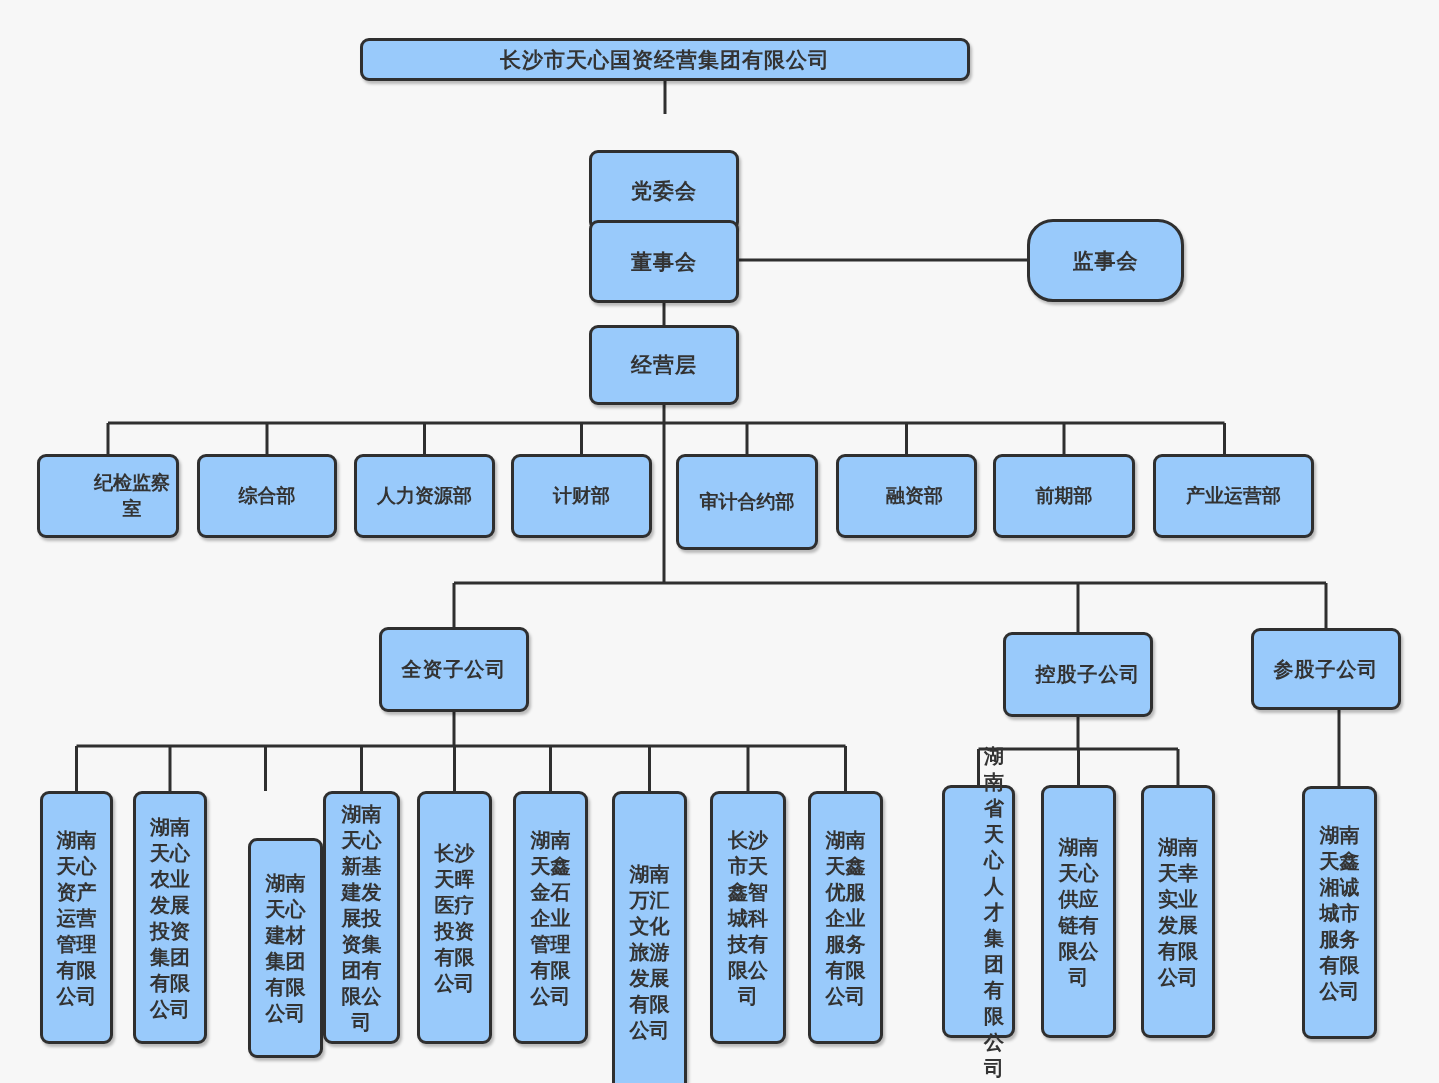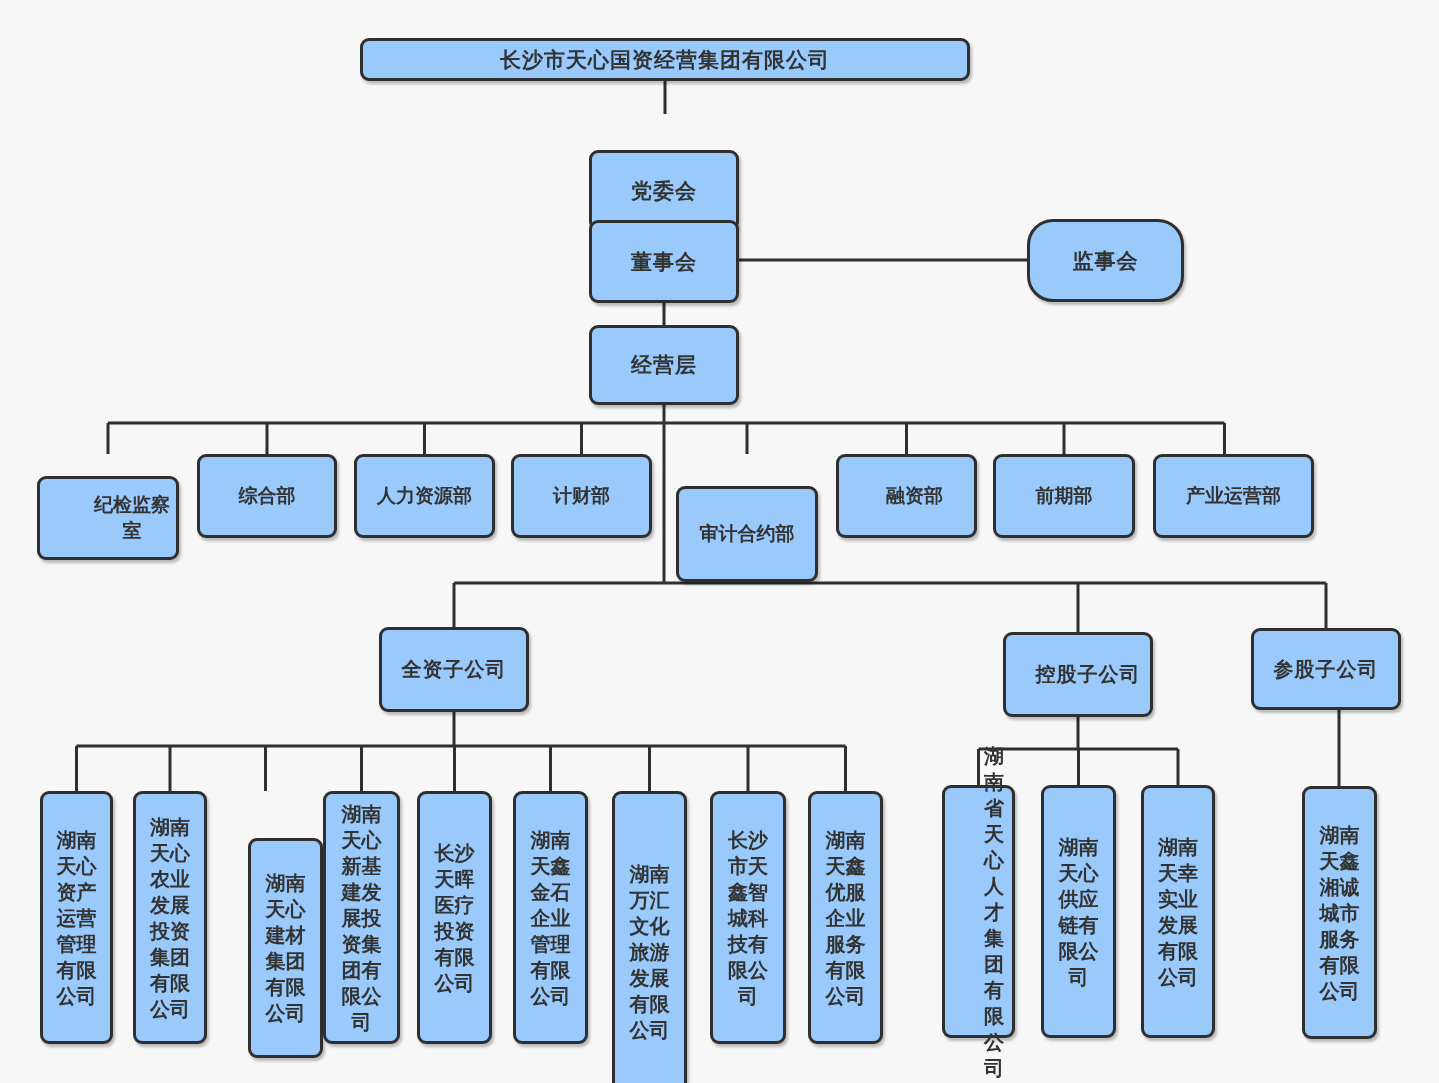--- a/index.html
+++ b/index.html
@@ -117,25 +117,25 @@
   <div class="node node--root" style="left:360px; top:38px; width:610px; height:43px;">长沙市天心国资经营集团有限公司</div>
 
   <div class="node node--level" style="left:589px; top:114px; width:150px; height:81px;margin-top:36px;">党委会</div>
 
   <div class="node node--level" style="left:589px; top:220px; width:150px; height:83px;">董事会</div>
 
   <div class="node node--level" style="left:1027px; top:219px; width:157px; height:83px;border-radius:26px;">监事会</div>
 
   <div class="node node--level" style="left:589px; top:325px; width:150px; height:80px;">经营层</div>
 
-  <div class="node node--dept" style="left:37px; top:476px; width:142px; height:84px;padding-left:48px;">纪检监察室</div>
+  <div class="node node--dept" style="left:37px; top:454px; width:142px; height:84px;padding-left:48px;">纪检监察室</div>
   <div class="node node--dept" style="left:197px; top:454px; width:140px; height:84px;">综合部</div>
   <div class="node node--dept" style="left:354px; top:454px; width:141px; height:84px;">人力资源部</div>
   <div class="node node--dept" style="left:511px; top:454px; width:141px; height:84px;">计财部</div>
-  <div class="node node--dept" style="left:676px; top:454px; width:142px; height:96px;margin-top:32px;">审计合约部</div>
+  <div class="node node--dept" style="left:676px; top:454px; width:142px; height:96px;">审计合约部</div>
   <div class="node node--dept" style="left:836px; top:454px; width:141px; height:84px;padding-left:16px;">融资部</div>
   <div class="node node--dept" style="left:993px; top:454px; width:142px; height:84px;">前期部</div>
   <div class="node node--dept" style="left:1153px; top:454px; width:161px; height:84px;">产业运营部</div>
 
   <div class="node node--group" style="left:379px; top:627px; width:150px; height:85px;">全资子公司</div>
   <div class="node node--group" style="left:1003px; top:632px; width:150px; height:85px;padding-left:20px;">控股子公司</div>
   <div class="node node--group" style="left:1251px; top:628px; width:150px; height:82px;">参股子公司</div>
 
   <div class="node node--company" style="left:40px; top:791px; width:73px; height:253px;">湖南天心资产运营管理有限公司</div>
   <div class="node node--company" style="left:133px; top:791px; width:74px; height:253px;">湖南天心农业发展投资集团有限公司</div>

